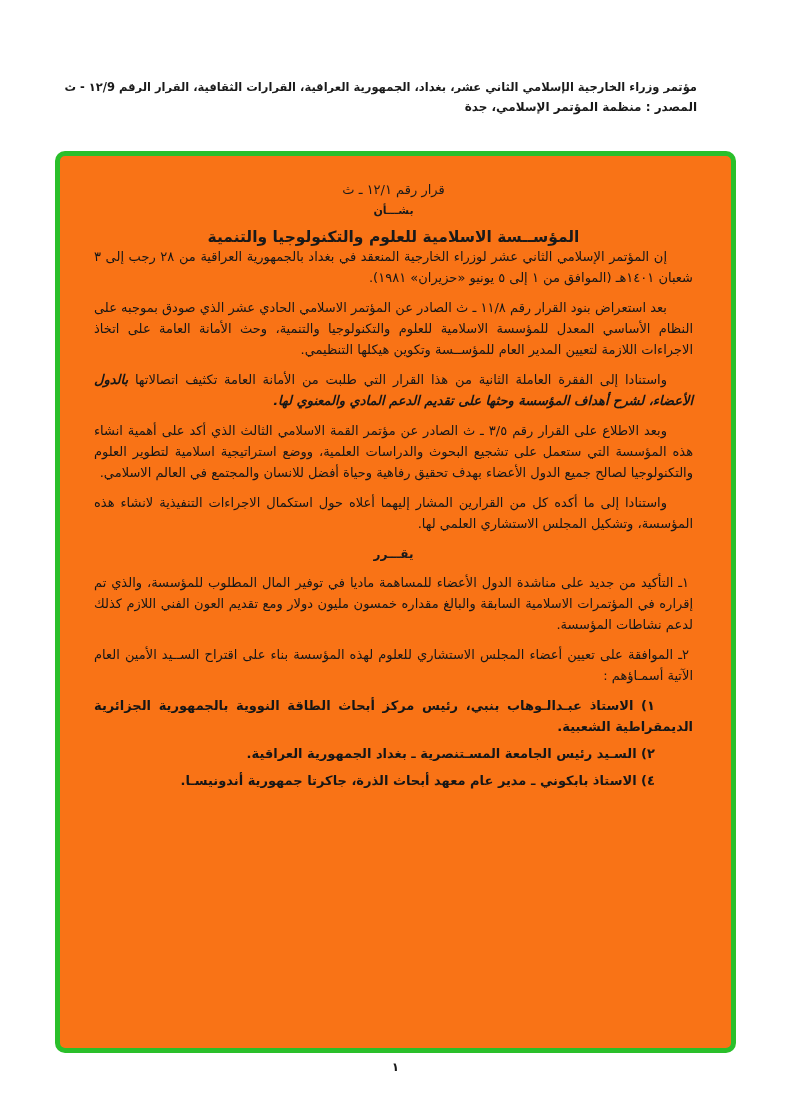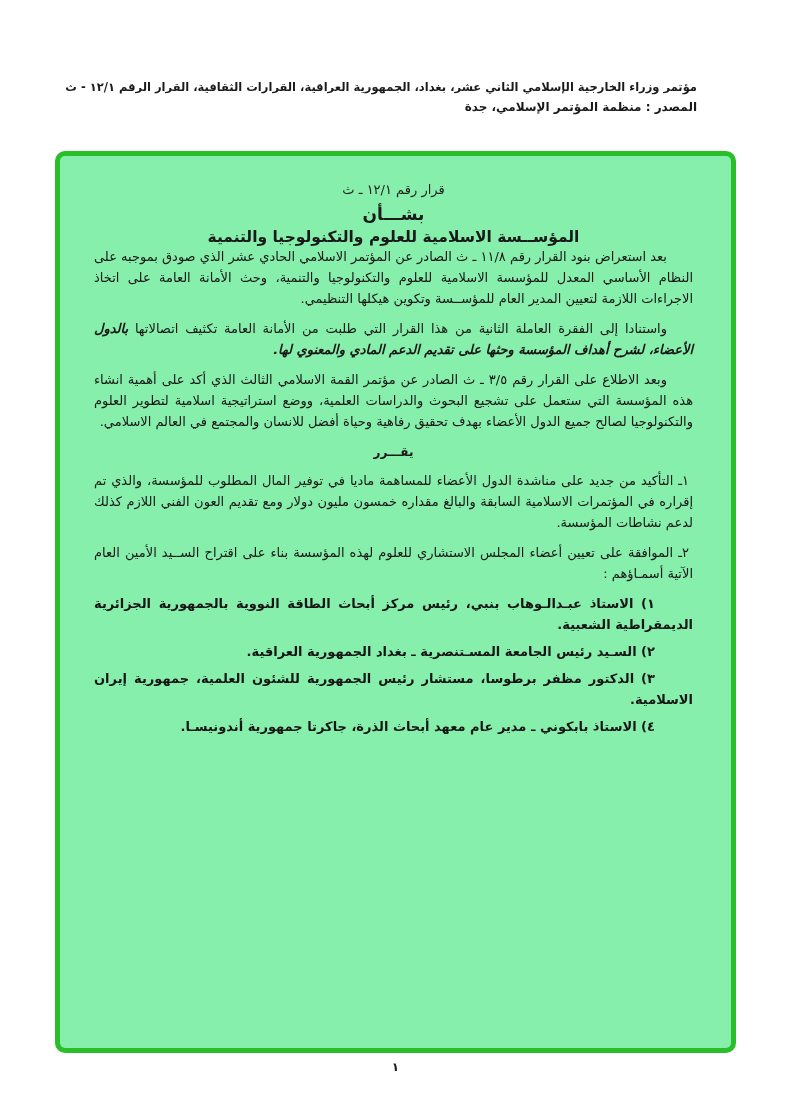--- a/index.html
+++ b/index.html
@@ -41,32 +41,32 @@
   .green-frame {
     position: absolute;
     top: 151px;
     left: 55px;
     width: 681px;
     height: 902px;
     border: 5px solid #2abf2a;
     border-radius: 10px;
     padding: 26px 38px 16px 34px;
     direction: rtl;
-    background: #86efac;
+    background: #f97316;
   }
   .decision-number {
     text-align: center;
     font-size: 13px;
     margin-bottom: 7px;
   }
   .regarding {
     text-align: center;
-    font-size: 17px;
+    font-size: 11px;
     font-weight: bold;
-    margin-bottom: 4px;
+    margin-bottom: 11px;
   }
   .decision-title {
     text-align: center;
     font-size: 15.5px;
     font-weight: bold;
     margin-bottom: 0;
   }
   .body-par {
     font-size: 13px;
     line-height: 21px;
@@ -93,53 +93,54 @@
     font-size: 12px;
     font-weight: bold;
   }
 </style>
 </head>
 <body>
 
 <div class="page">
 
   <div class="doc-header">
-    <div class="doc-header-title">مؤتمر وزراء الخارجية الإسلامي الثاني عشر، بغداد، الجمهورية العراقية، القرارات الثقافية، القرار الرقم ١٢/١ - ث</div>
+    <div class="doc-header-title">مؤتمر وزراء الخارجية الإسلامي الثاني عشر، بغداد، الجمهورية العراقية، القرارات الثقافية، القرار الرقم ١٢/9 - ث</div>
     <div class="doc-header-source">المصدر : منظمة المؤتمر الإسلامي، جدة</div>
   </div>
 
   <div class="green-frame">
 
     <div class="decision-number">قرار رقم ١٢/١ ـ ث</div>
 
     <div class="regarding">بشـــأن</div>
 
     <div class="decision-title">المؤســسة الاسلامية للعلوم والتكنولوجيا والتنمية</div>
 
+    <p class="body-par">إن المؤتمر الإسلامي الثاني عشر لوزراء الخارجية المنعقد في بغداد بالجمهورية العراقية من ٢٨ رجب إلى ٣ شعبان ١٤٠١هـ (الموافق من ١ إلى ٥ يونيو «حزيران» ١٩٨١).</p>
 
     <p class="body-par">بعد استعراض بنود القرار رقم ١١/٨ ـ ث الصادر عن المؤتمر الاسلامي الحادي عشر الذي صودق بموجبه على النظام الأساسي المعدل للمؤسسة الاسلامية للعلوم والتكنولوجيا والتنمية، وحث الأمانة العامة على اتخاذ الاجراءات اللازمة لتعيين المدير العام للمؤســسة وتكوين هيكلها التنظيمي.</p>
 
     <p class="body-par"><span>واستنادا إلى الفقرة العاملة الثانية من هذا القرار التي طلبت من الأمانة العامة تكثيف اتصالاتها</span> <span class="emphasis">بالدول الأعضاء، لشرح أهداف المؤسسة وحثها على تقديم الدعم المادي والمعنوي لها.</span></p>
 
     <p class="body-par">وبعد الاطلاع على القرار رقم ٣/٥ ـ ث الصادر عن مؤتمر القمة الاسلامي الثالث الذي أكد على أهمية انشاء هذه المؤسسة التي ستعمل على تشجيع البحوث والدراسات العلمية، ووضع استراتيجية اسلامية لتطوير العلوم والتكنولوجيا لصالح جميع الدول الأعضاء بهدف تحقيق رفاهية وحياة أفضل للانسان والمجتمع في العالم الاسلامي.</p>
 
+    <p class="body-par">واستنادا إلى ما أكده كل من القرارين المشار إليهما أعلاه حول استكمال الاجراءات التنفيذية لانشاء هذه المؤسسة، وتشكيل المجلس الاستشاري العلمي لها.</p>
 
 
 
     <div class="resolves">يقـــرر</div>
 
     <p class="body-par item">١ـ التأكيد من جديد على مناشدة الدول الأعضاء للمساهمة ماديا في توفير المال المطلوب للمؤسسة، والذي تم إقراره في المؤتمرات الاسلامية السابقة والبالغ مقداره خمسون مليون دولار ومع تقديم العون الفني اللازم كذلك لدعم نشاطات المؤسسة.</p>
 
     <p class="body-par item">٢ـ الموافقة على تعيين أعضاء المجلس الاستشاري للعلوم لهذه المؤسسة بناء على اقتراح الســيد الأمين العام الآتية أسمـاؤهم :</p>
 
     <p class="body-par member">١) الاستاذ عبـدالـوهاب بنبي، رئيس مركز أبحاث الطاقة النووية بالجمهورية الجزائرية الديمقراطية الشعبية.</p>
 
     <p class="body-par member">٢) السـيد رئيس الجامعة المسـتنصرية ـ بغداد الجمهورية العراقية.</p>
 
-    <p class="body-par member">٣) الدكتور مظفر برطوسا، مستشار رئيس الجمهورية للشئون العلمية، جمهورية إيران الاسلامية.</p>
 
     <p class="body-par member">٤) الاستاذ بابكوني ـ مدير عام معهد أبحاث الذرة، جاكرتا جمهورية أندونيسـا.</p>
 
   </div>
 
   <div class="page-number">١</div>
 
 </div>
 
 </body></html>

